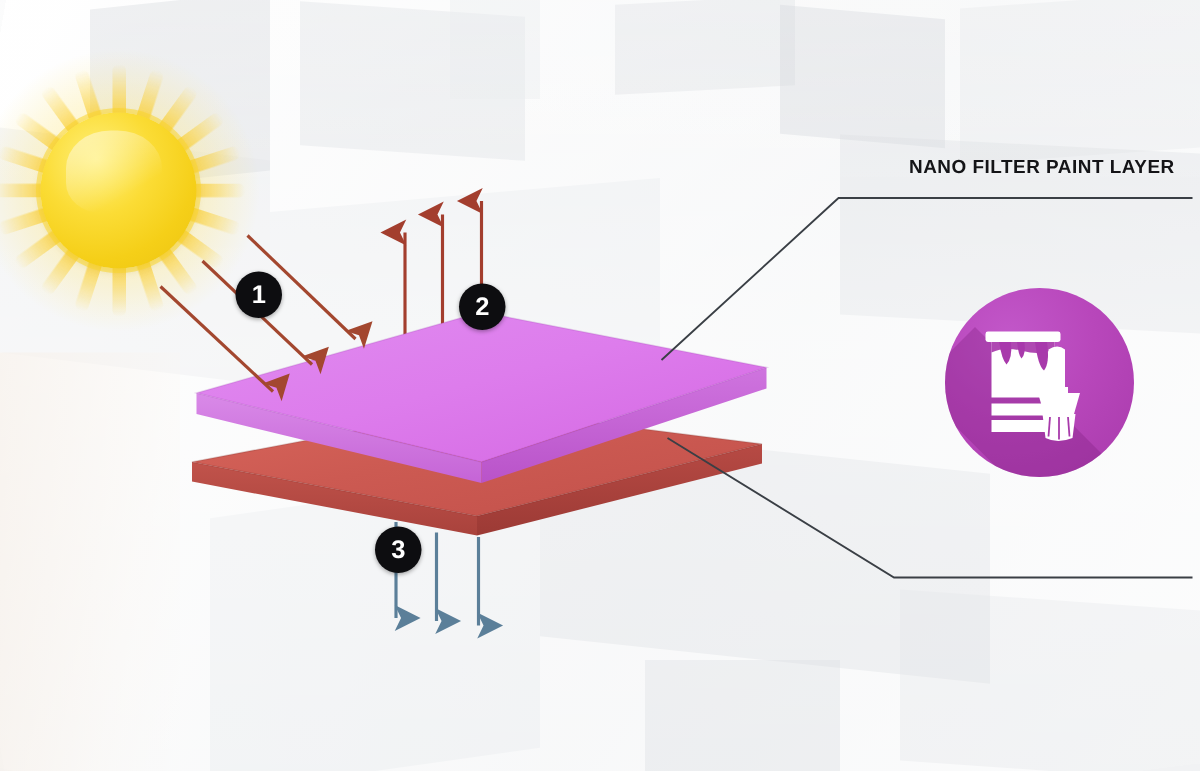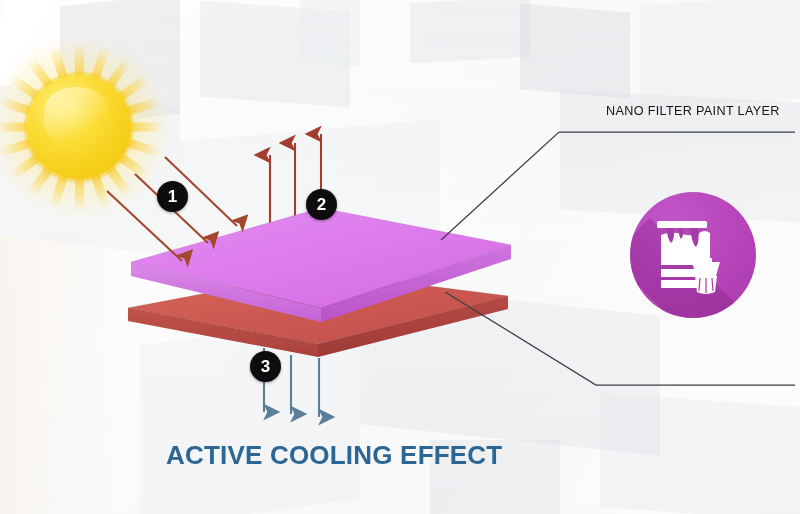--- a/index.html
+++ b/index.html
@@ -74,21 +74,21 @@
   
   .badge{
     position:absolute;width:31px;height:31px;border-radius:50%;
     background:#0d0d10;color:#fff;display:flex;align-items:center;justify-content:center;
     font-size:17px;font-weight:bold;line-height:1;
     box-shadow:0 1px 3px rgba(0,0,0,.35);
   }
 
   
   .lbl{
-    position:absolute;font-size:12.6px;font-weight:normal;letter-spacing:.35px;
+    position:absolute;font-size:12.6px;font-weight:bold;letter-spacing:.35px;
     color:#141417;white-space:nowrap;
   }
   .title{
     position:absolute;left:166px;top:440px;
     font-size:26px;font-weight:bold;letter-spacing:.2px;color:#2c6694;white-space:nowrap;
   }
 
   
   .icon-circle{
     position:absolute;left:630px;top:192px;width:126px;height:126px;border-radius:50%;
@@ -271,15 +271,14 @@
       <g stroke="#a83aab" stroke-width="1.2">
         <line x1="70" y1="86" x2="69" y2="99"></line>
         <line x1="76" y1="86" x2="76" y2="101"></line>
         <line x1="82" y1="86" x2="83" y2="99"></line>
       </g>
     </svg>
   </div>
 
   <div class="lbl" style="left:606px;top:104px;">NANO FILTER PAINT LAYER</div>
 
-  <div class="title">ACTIVE COOLING EFFECT</div>
 
 </div>
 
 </body></html>

